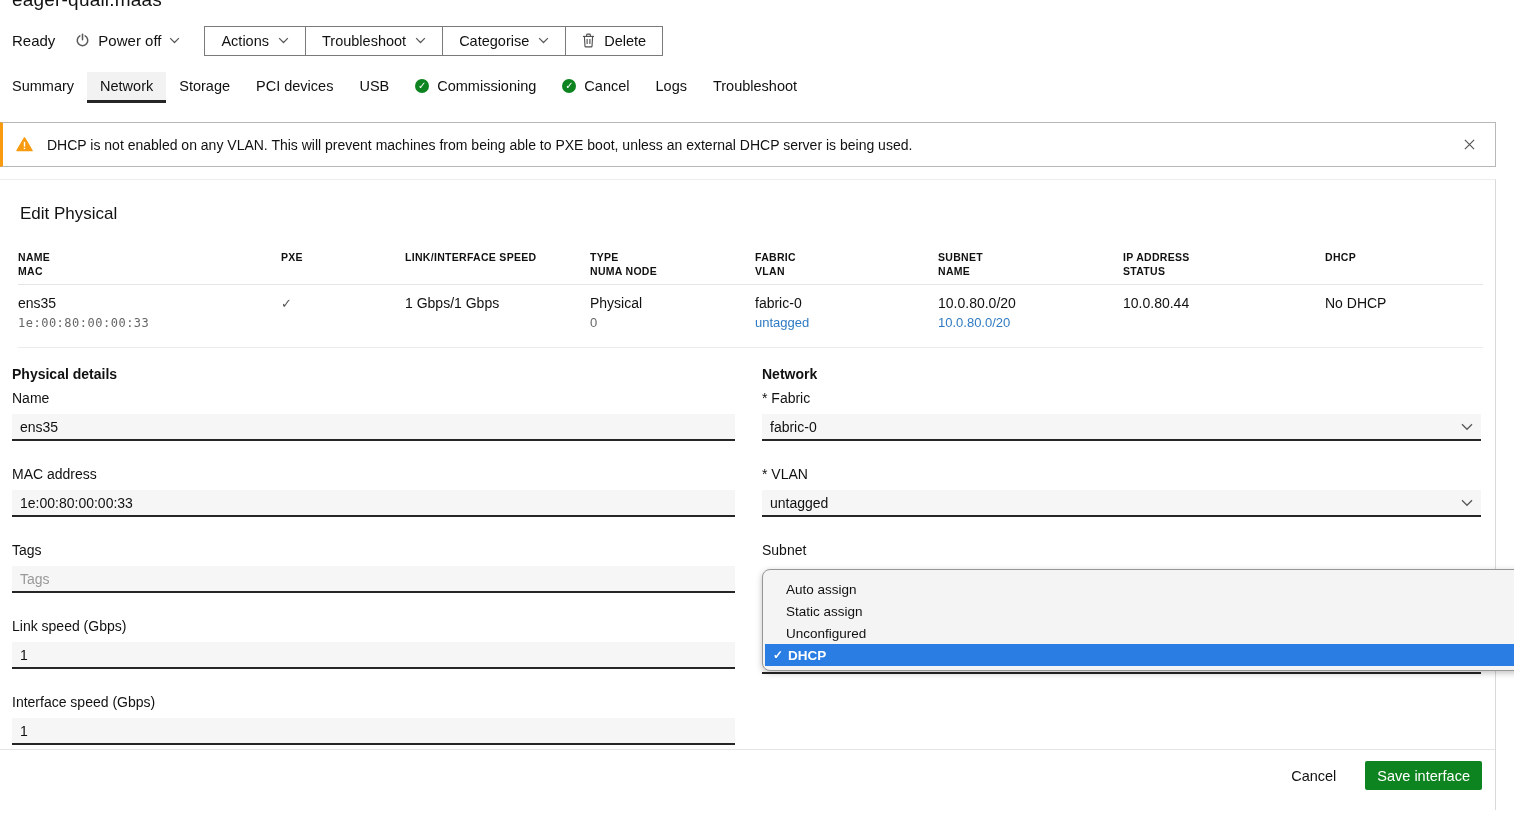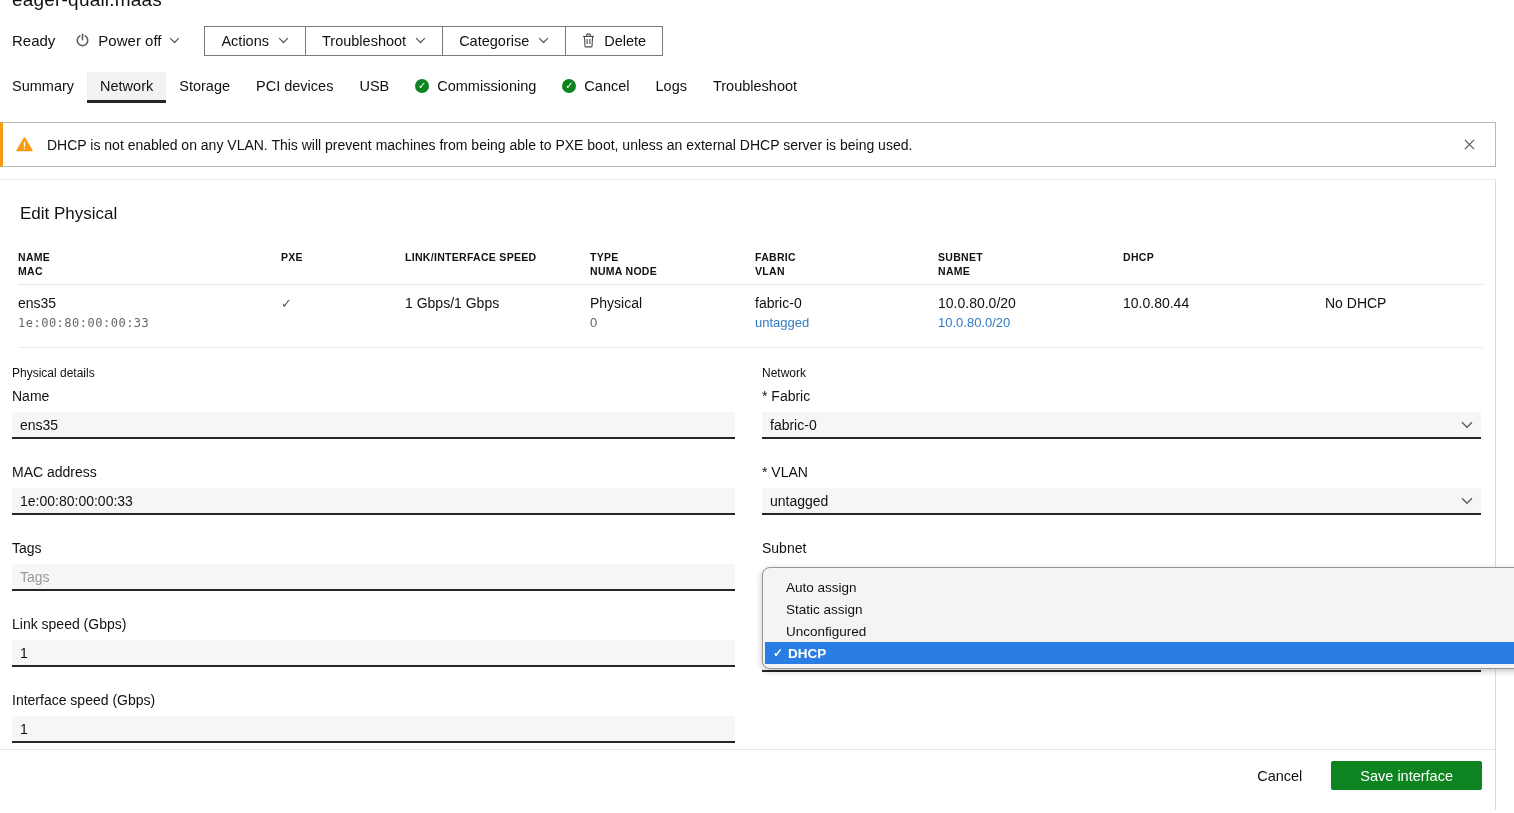--- a/index.html
+++ b/index.html
@@ -45,21 +45,21 @@
   .c-l1 { font-size:14px; line-height:17px; }
   .c-l2 { font-size:13px; line-height:16px; color:#666; margin-top:3px; }
   .mono { font-family:"DejaVu Sans Mono", monospace; font-size:12px; letter-spacing:.5px; }
   .link { color:#2f7bc3; cursor:pointer; text-decoration:none; }
   .pxe-check { color:#555; font-size:13px; }
 
   
   .form-wrap { display:flex; padding:18px 0 0 12px; }
   .col-left  { width:723px; }
   .col-right { width:719px; margin-left:27px; position:relative; }
-  .col-heading { font-size:12px; font-weight:400; margin-bottom:8px; }
+  .col-heading { font-size:14px; font-weight:700; margin-bottom:8px; }
   .field { margin-bottom:25px; }
   .field-label { font-size:14px; line-height:17px; margin-bottom:7px; }
   .text-input, .select-box { width:100%; height:27px; background:#f6f6f6; border:0;
     border-bottom:2px solid #262626; padding:0 8px; font-size:14px; color:#111;
     font-family:"Liberation Sans", sans-serif; }
   .text-input::placeholder { color:#999; }
   .select-box { display:flex; align-items:center; justify-content:space-between; cursor:pointer; }
 
   
   .subnet-popup-wrap { margin-top:10px; position:relative; height:102px; }
@@ -68,21 +68,21 @@
     padding-top:8px; z-index:5; }
   .opt { height:22px; display:flex; align-items:center; padding-left:23px; font-size:13.5px; cursor:pointer; }
   .opt.selected { background:#2a7de2; color:#fff; margin:0 2px; padding-left:8px; font-weight:700; }
   .opt-check { width:15px; font-size:12px; font-weight:700; }
   .subnet-underline { position:absolute; left:0; top:103px; width:719px; height:2px; background:#262626; }
 
   
   .card-footer { position:absolute; left:0; right:0; bottom:9px; height:52px; border-top:1px solid #e5e5e5;
     display:flex; align-items:center; justify-content:flex-end; padding-right:13px; gap:29px; background:#fff; }
   .cancel-btn { font-size:14.5px; cursor:pointer; }
-  .save-btn { height:29px; padding:0 29px; background:#0e8420; color:#fff; border:none; border-radius:2px;
+  .save-btn { height:29px; padding:0 12px; background:#0e8420; color:#fff; border:none; border-radius:2px;
     font-size:14.5px; font-family:"Liberation Sans", sans-serif; cursor:pointer; display:flex; align-items:center; }
 
   svg { display:block; }
 </style>
 </head>
 <body>
 
 <h1 class="page-title">eager-quail.maas</h1>
 
 <div class="toolbar">
@@ -211,20 +211,24 @@
           <div>TYPE</div>
           <div>NUMA NODE</div>
         </div>
       <div class="h-cell">
           <div>FABRIC</div>
           <div>VLAN</div>
         </div>
       <div class="h-cell">
           <div>SUBNET</div>
           <div>NAME</div>
+        </div>
+      <div class="h-cell">
+          <div>IP ADDRESS</div>
+          <div>STATUS</div>
         </div>
       <div class="h-cell">
           <div>DHCP</div>
           <div></div>
         </div>
     </div>
     <div class="t-row">
       <div>
         <div class="c-l1">ens35</div>
         <div class="c-l2 mono">1e:00:80:00:00:33</div>

